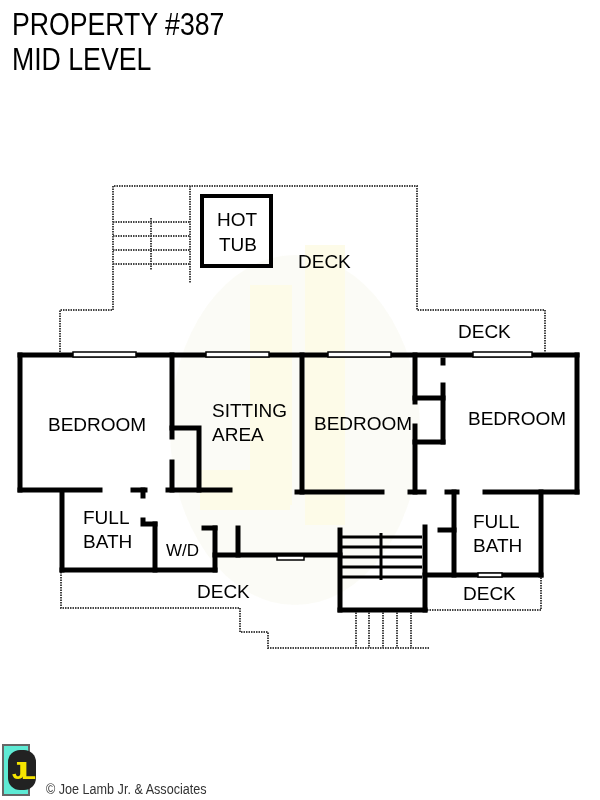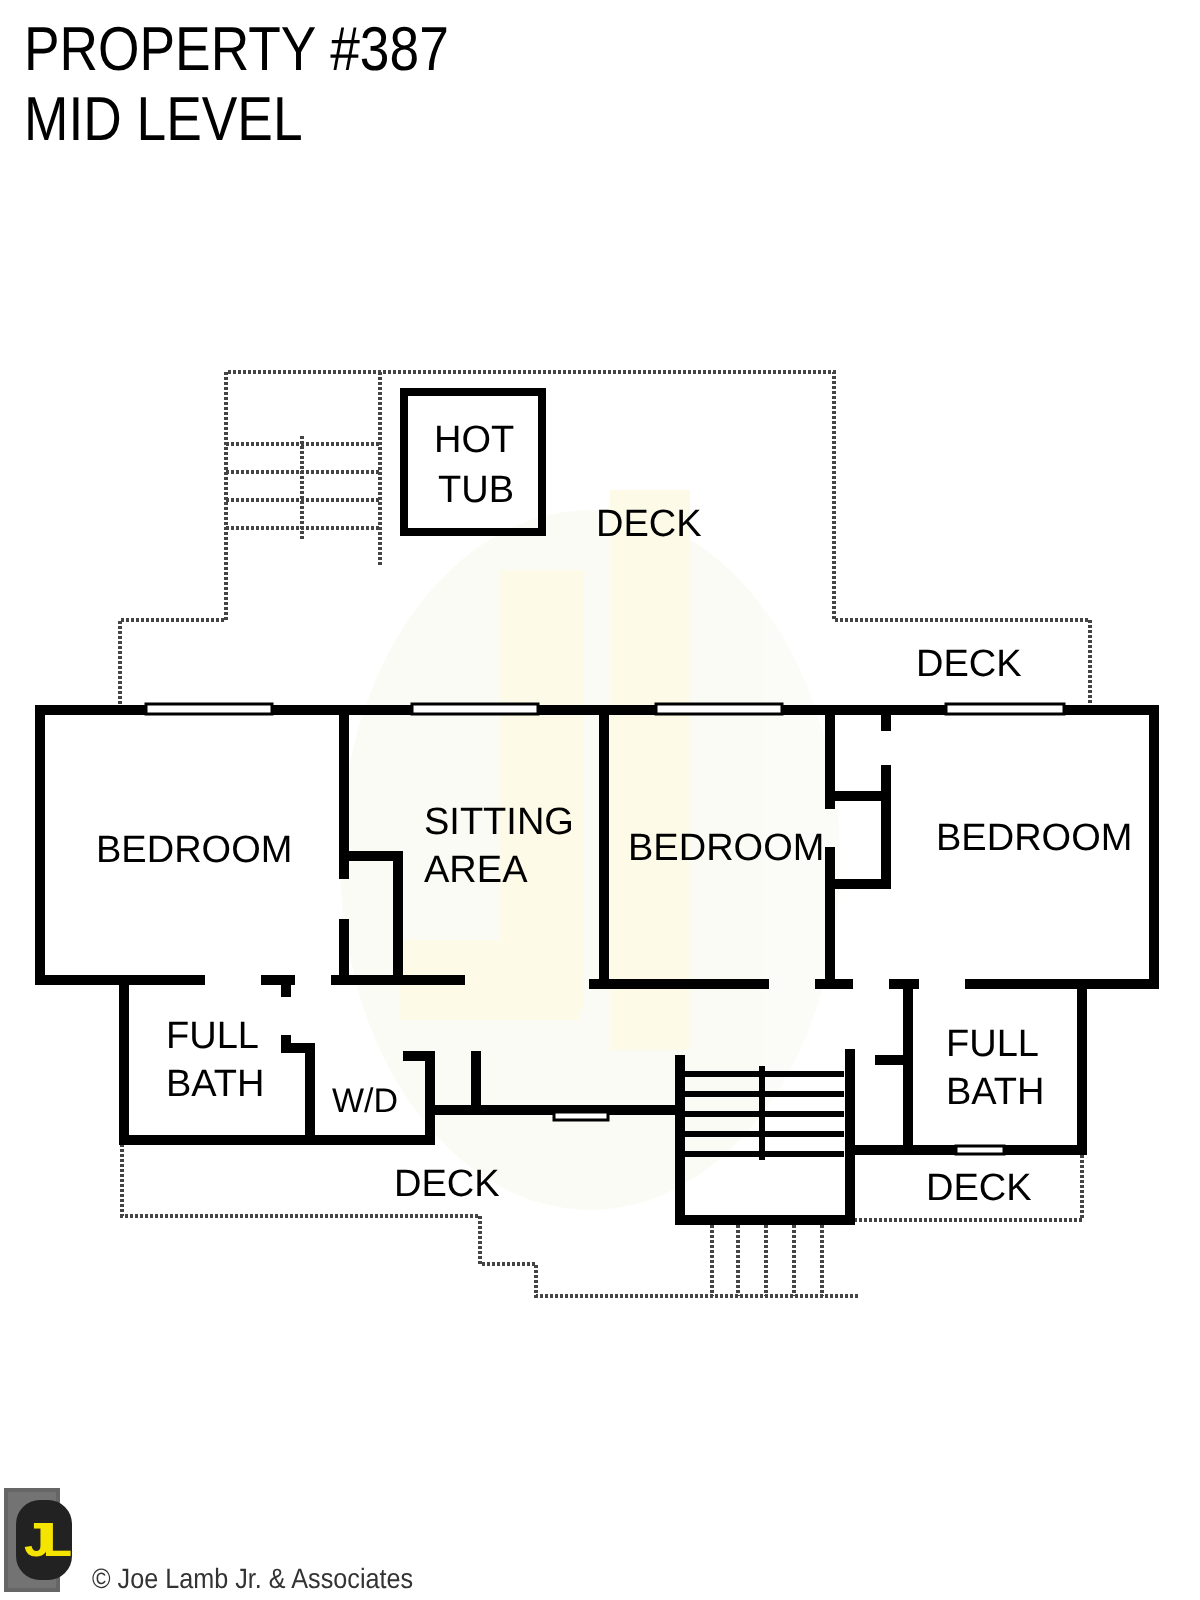--- a/index.html
+++ b/index.html
@@ -3,21 +3,21 @@
 <meta charset="utf-8">
 <style>
   html, body { margin: 0; padding: 0; background: #ffffff; }
   body { width: 600px; height: 800px; position: relative; overflow: hidden; font-family: "Liberation Sans", sans-serif; }
   .title { position: absolute; left: 12px; font-size: 31px; line-height: 31px; color: #000; transform: scaleX(0.86); transform-origin: left top; letter-spacing: 0px; }
   #title1 { top: 9px; }
   #title2 { top: 44px; }
   svg#plan { position: absolute; left: 0; top: 0; }
   .lbl { font-family: "Liberation Sans", sans-serif; font-size: 19px; fill: #000; }
   .footer-text { position: absolute; left: 46px; top: 781px; font-size: 14px; color: #333; transform: scaleX(0.9); transform-origin: left top; }
-  .logo { position: absolute; left: 2px; top: 744px; width: 28px; height: 52px; border: 2px solid #666; background: #737373; box-sizing: border-box; }
+  .logo { position: absolute; left: 2px; top: 744px; width: 28px; height: 52px; border: 2px solid #666; background: #5eead4; box-sizing: border-box; }
   .logo-inner { position: absolute; left: 4px; top: 4px; width: 28px; height: 40px; background: #222; border-radius: 12px; }
   .logo-letters { position: absolute; left: 4px; top: 8px; font-family: "Liberation Sans", sans-serif; font-weight: bold; font-size: 24px; color: #f5e400; letter-spacing: -4px; line-height: 26px; }
 </style>
 </head>
 <body>
 
 <div id="title1" class="title">PROPERTY #387</div>
 <div id="title2" class="title">MID LEVEL</div>
 
 <svg id="plan" width="600" height="800" viewBox="0 0 600 800">

